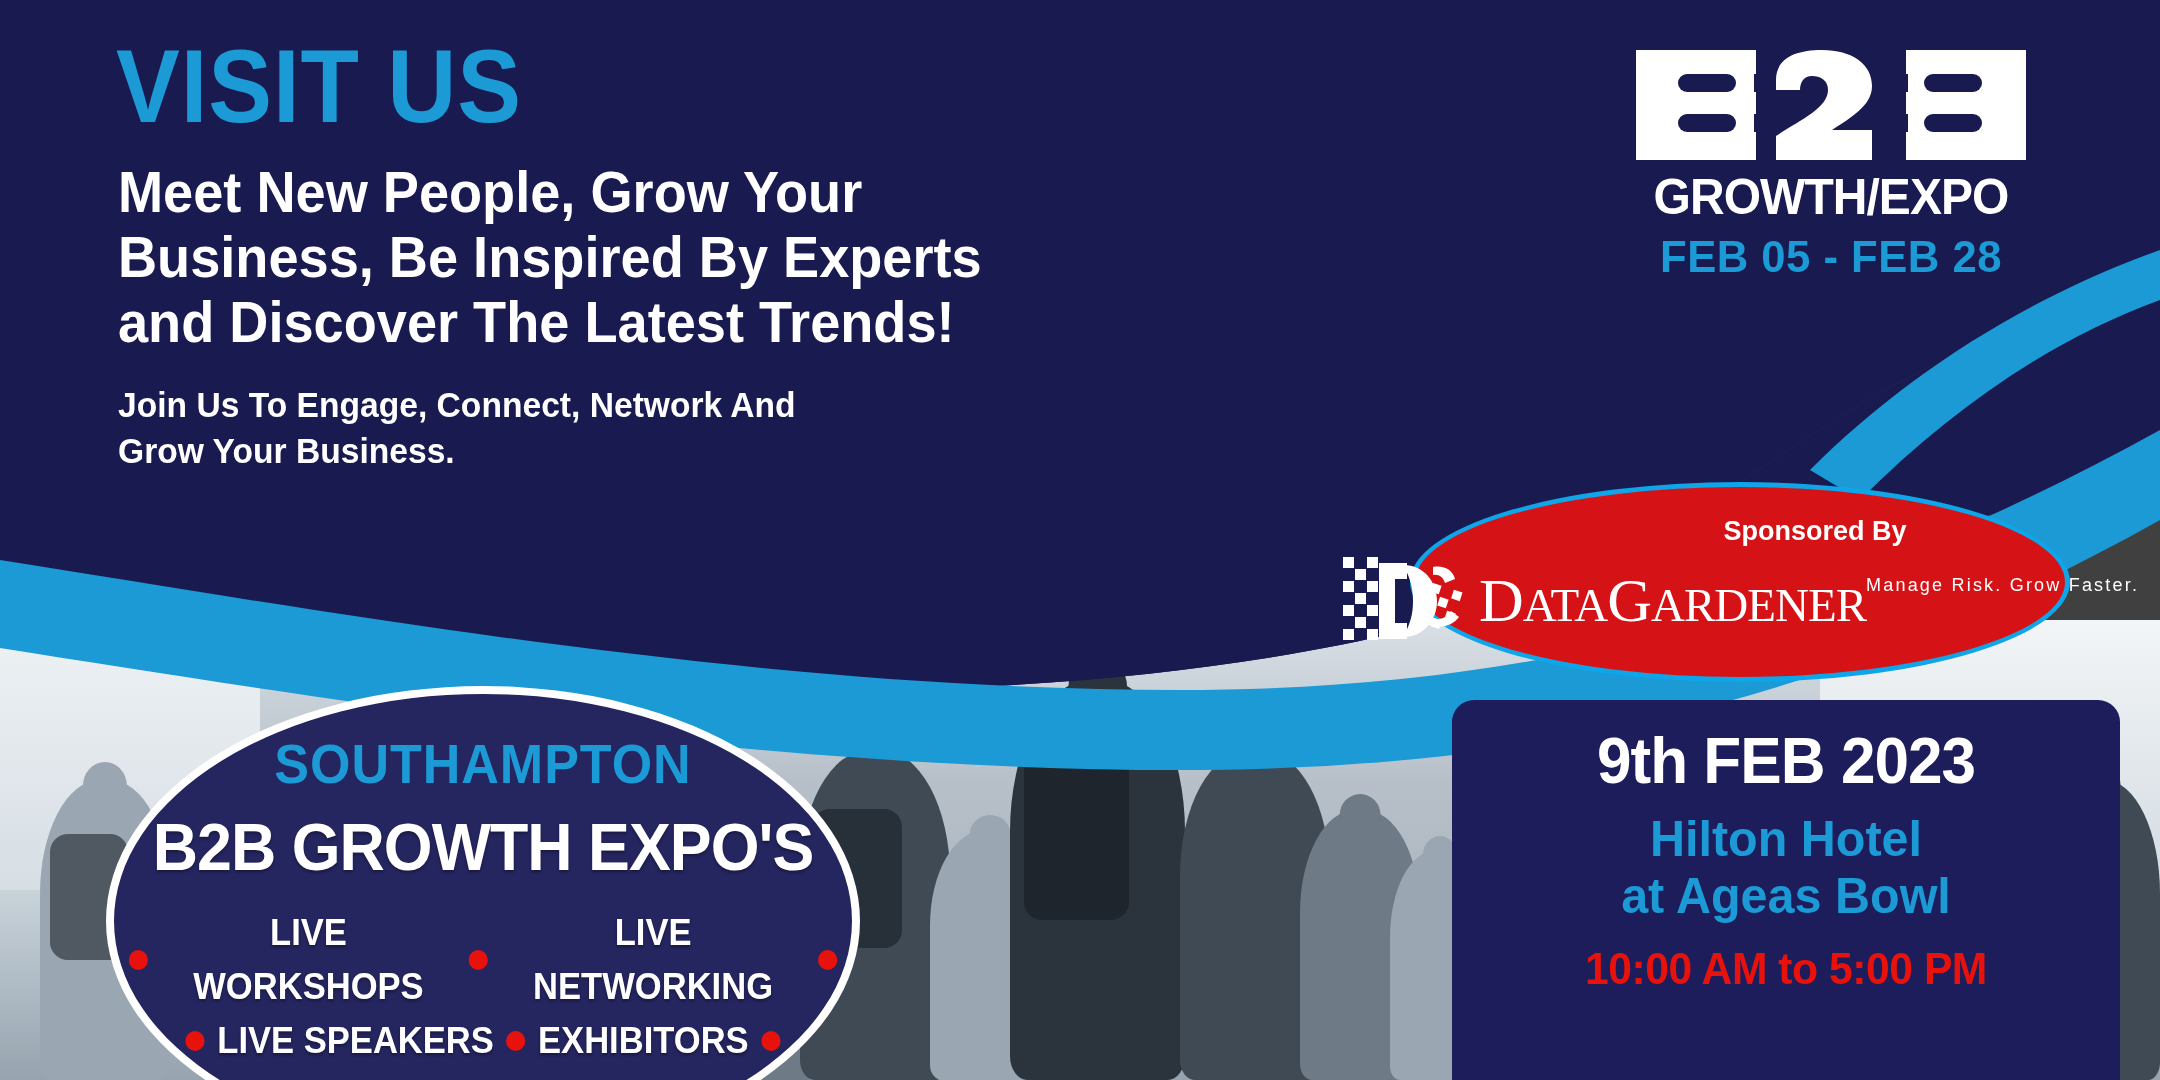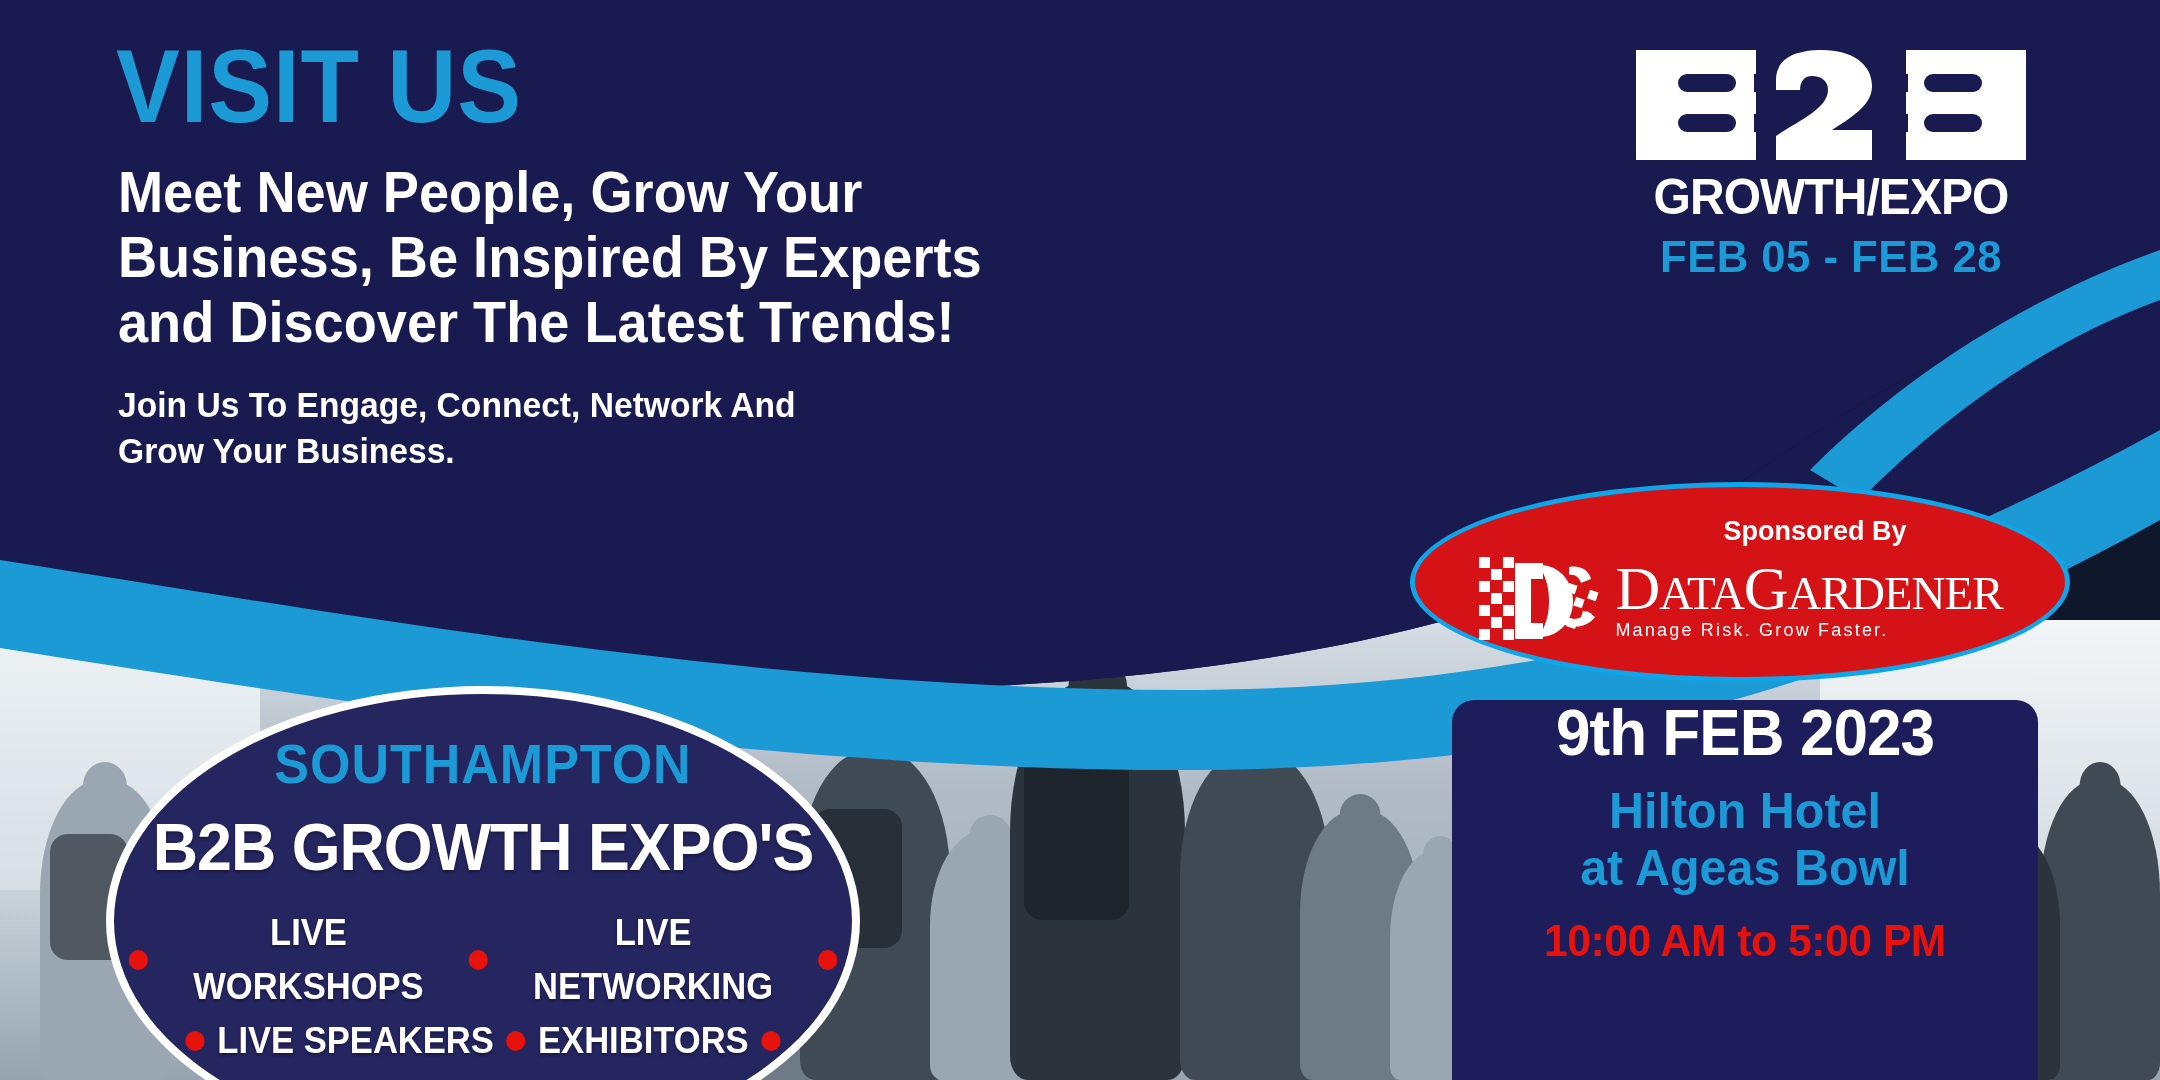--- a/index.html
+++ b/index.html
@@ -1,19 +1,19 @@
 <!DOCTYPE html>
 <html><head>
 <meta charset="utf-8">
 <style>
   html,body{margin:0;padding:0;background:#000;}
   *{box-sizing:border-box;}
   .stage{
     position:relative;width:2160px;height:1080px;overflow:hidden;
-    background:#0f172a;
+    background:#404040;
     font-family:"Liberation Sans", sans-serif;
     text-decoration:underline;
   }
 
   
   .photo{
     position:absolute;left:0;top:620px;width:2160px;height:460px;
     background:
       linear-gradient(180deg, rgba(225,232,238,.95) 0%, rgba(196,206,216,.9) 35%, rgba(168,180,192,.92) 100%);
     overflow:hidden;
@@ -79,37 +79,37 @@
     position:absolute;left:1410px;top:482px;width:660px;height:200px;
     background:#d51317;border-radius:50%;
     border:5px solid #0ea5e9;
     display:flex;flex-direction:column;align-items:center;justify-content:center;
   }
   .sponsor-by{
     color:#fff;font-size:27px;font-weight:bold;line-height:1;margin:6px 0 2px 150px;
   }
   .dg-row{display:flex;align-items:center;gap:10px;margin-top:2px;}
   .dg-mark{width:128px;height:104px;flex:0 0 auto;}
-  .dg-text{display:flex;flex-direction:column;}
+  .dg-text{display:flex;flex-direction:row;}
   .dg-name{
     font-family:"Liberation Serif", serif;color:#fff;font-weight:normal;
     font-size:62px;line-height:.92;letter-spacing:-1px;white-space:nowrap;
   }
   .dg-name .cap{font-size:62px;}
   .dg-name .sc{font-size:47px;}
   .dg-tag{
     color:#fff;font-size:18px;line-height:1.1;letter-spacing:2.2px;
     margin-top:4px;white-space:nowrap;
   }
 
   
   .date-panel{
-    position:absolute;left:1452px;top:700px;width:586px;height:380px;
+    position:absolute;left:1452px;top:700px;width:668px;height:380px;
     background:#1d1d5c;border-radius:22px 22px 0 0;
-    text-align:center;
+    padding-top:28px;text-align:center;
   }
   .dp-date{color:#fff;font-weight:bold;font-size:64px;line-height:1.05;letter-spacing:-1px;transform:scaleX(.97);}
   .dp-venue{color:#1b9ad6;font-weight:bold;font-size:50px;line-height:1.14;margin-top:16px;transform:scaleX(.97);}
   .dp-time{color:#e8120c;font-weight:bold;font-size:44px;line-height:1;margin-top:22px;letter-spacing:-.5px;transform:scaleX(.97);}
 
   
   .expo-oval{
     position:absolute;left:106px;top:686px;width:754px;height:470px;
     background:#252560;border-radius:50%;
     border:8px solid #ffffff;

